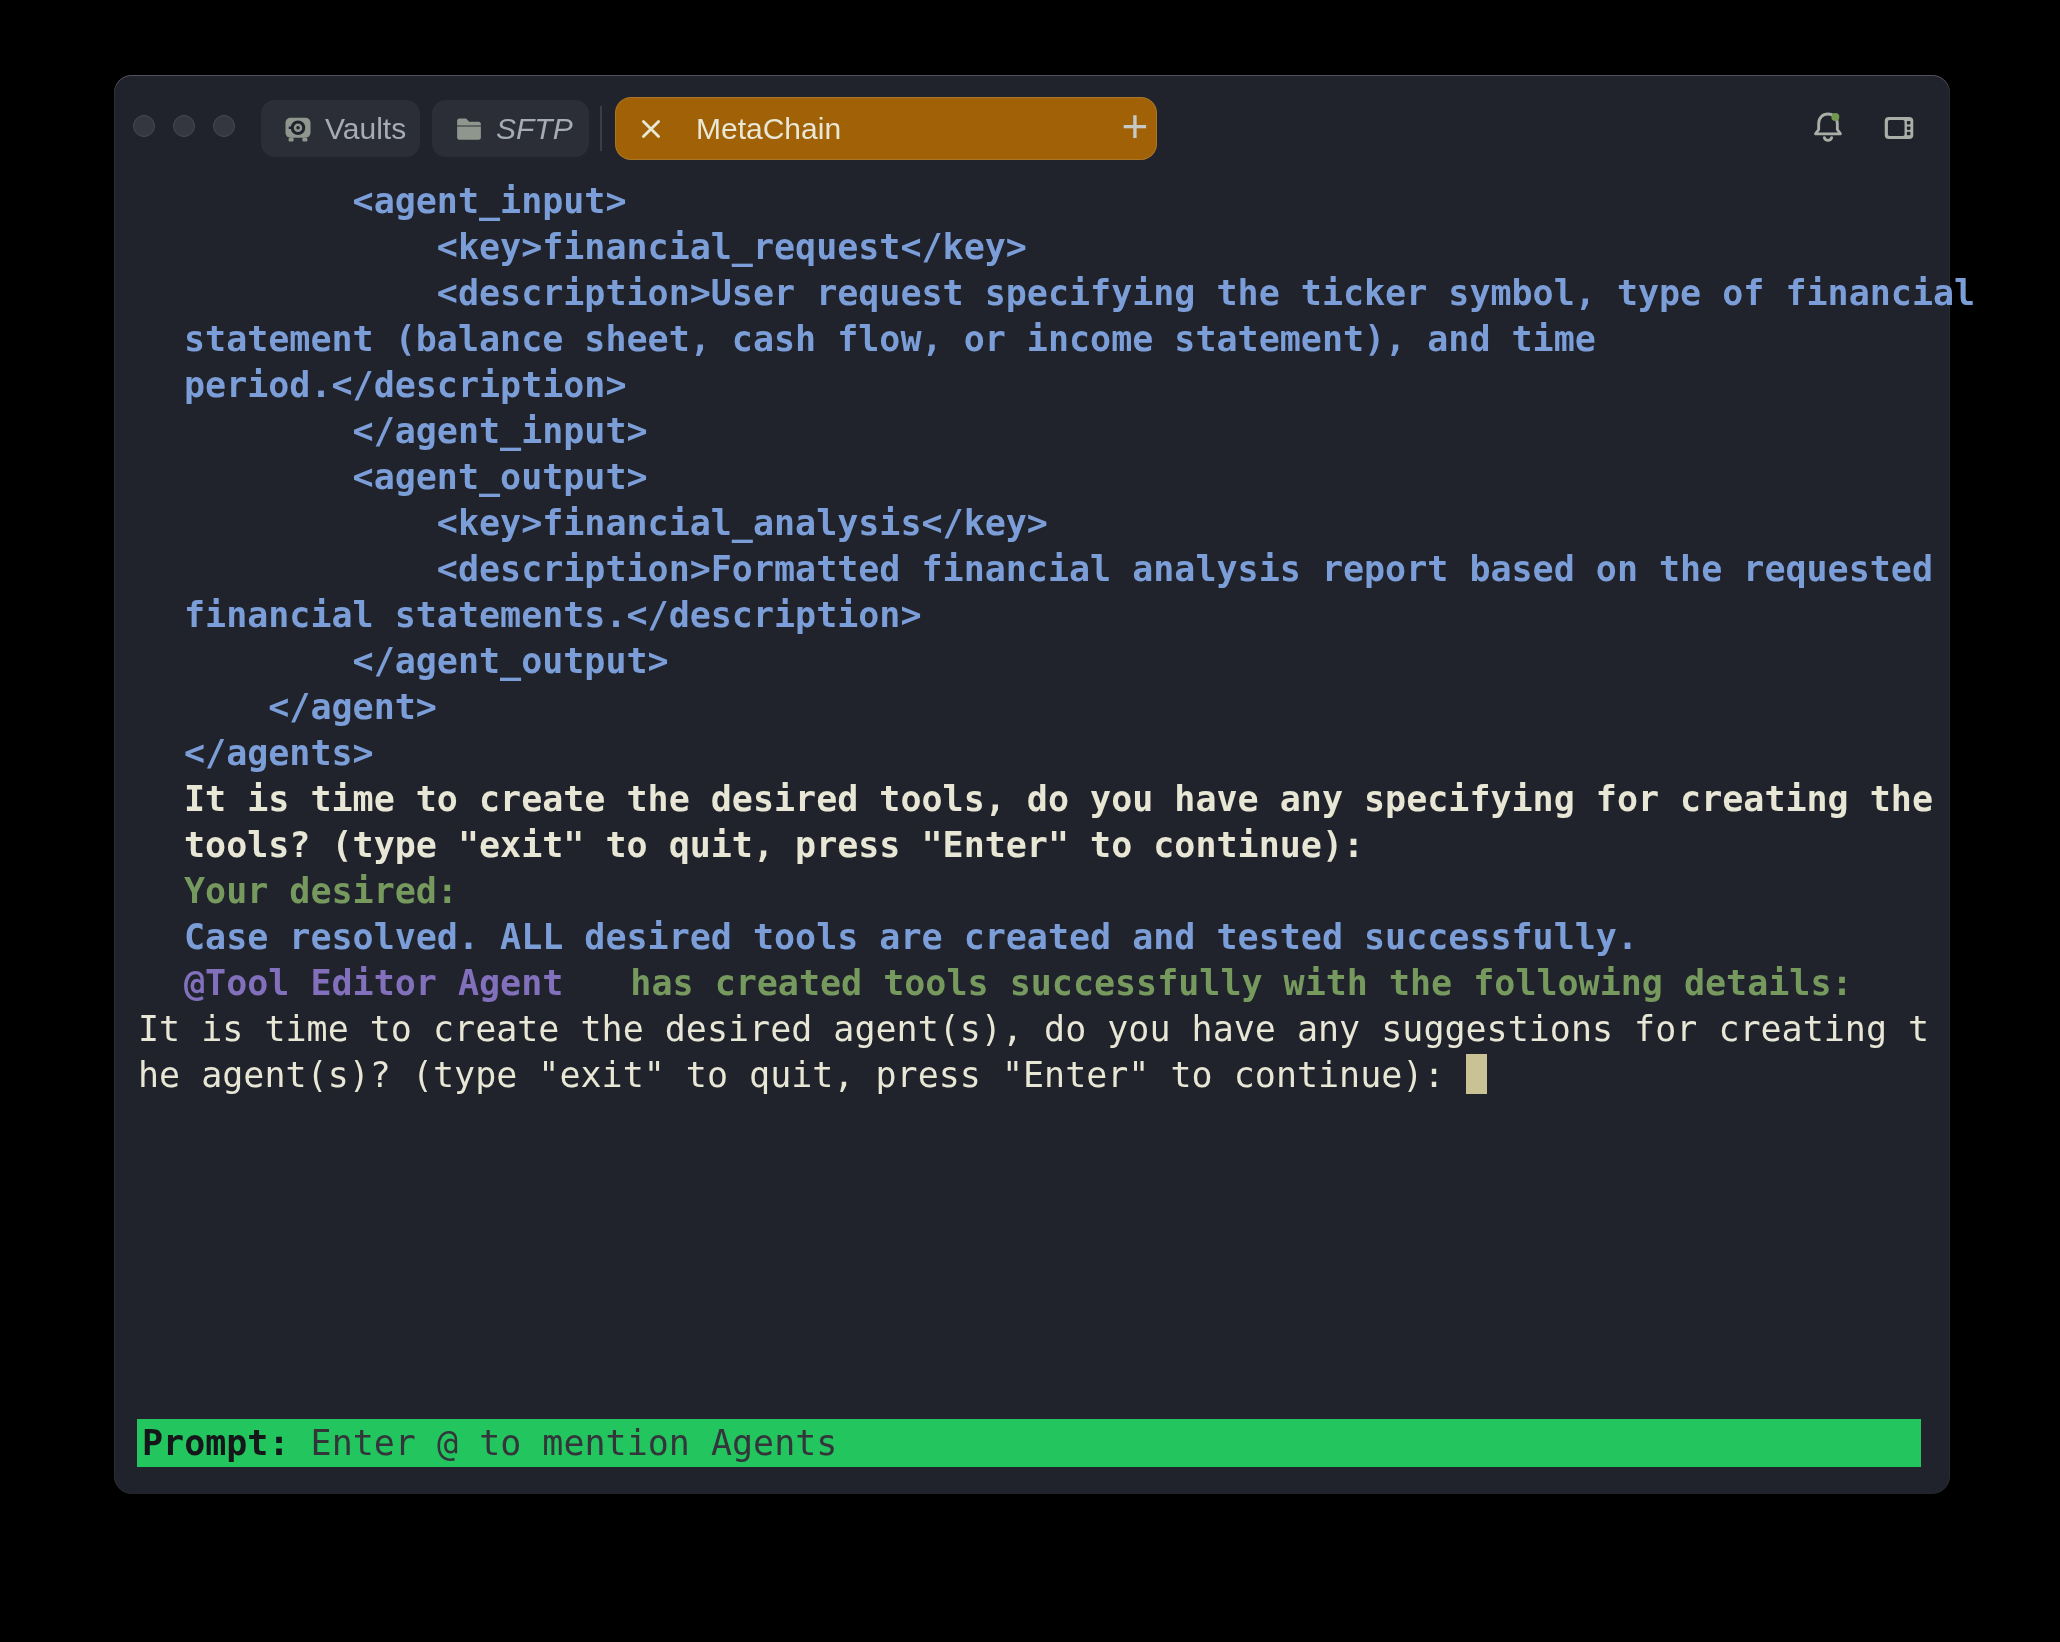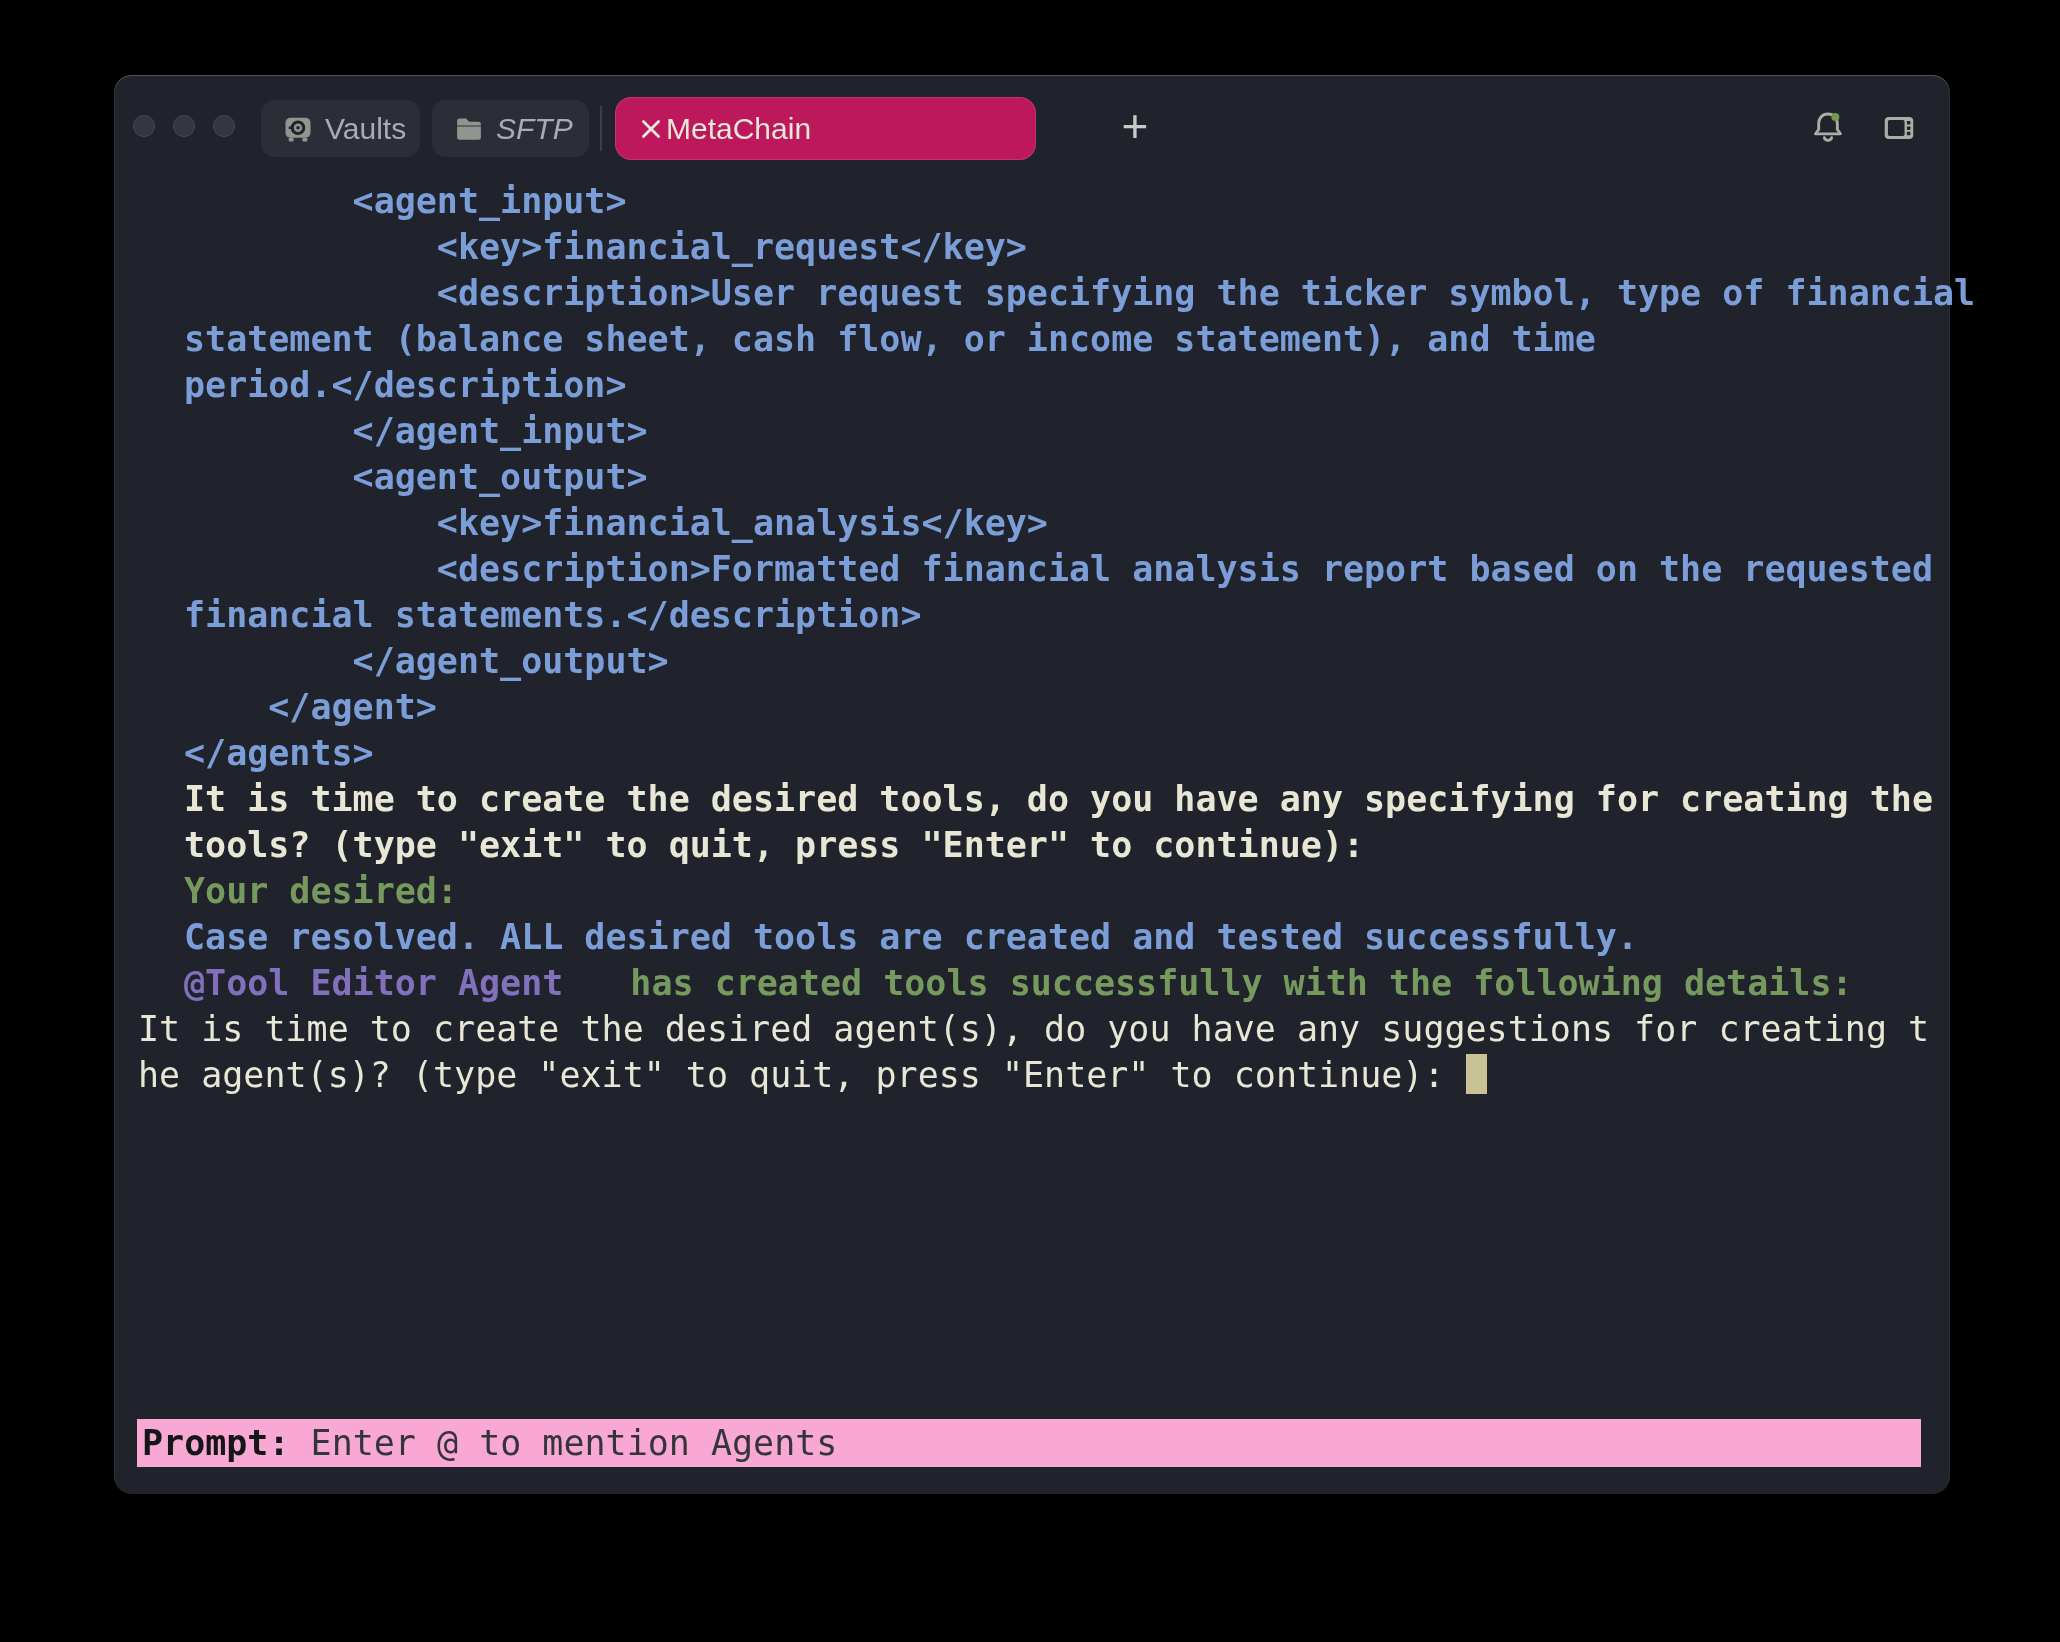--- a/index.html
+++ b/index.html
@@ -15,22 +15,22 @@
   
   .tabbar { position:absolute; left:0; top:0; width:100%; height:90px; }
   .traffic { position:absolute; top:40px; width:22px; height:22px; border-radius:50%;
     background:#34373f; border:1.5px solid #474a52; }
   .t1{left:19px;} .t2{left:59px;} .t3{left:99px;}
 
   .tab-pill { position:absolute; display:flex; align-items:center; gap:12px;
     border-radius:14px; background:#2b2e37; color:#a6acb3; font-size:30px; padding:0 22px;text-align:right; }
   .tab-vaults   { left:147px; top:25px; width:159px; height:57px; }
   .tab-sftp     { left:318px; top:25px; width:157px; height:57px;font-style:italic; }
-  .tab-active   { left:501px; top:22px; width:421px; height:63px; background:#be185d;
-    color:#e9e7d6; border:1px solid rgba(255,255,255,.12); border-radius:16px; gap:2px; }
+  .tab-active   { left:501px; top:22px; width:542px; height:63px; background:#a16207;
+    color:#e9e7d6; border:1px solid rgba(255,255,255,.12); border-radius:16px; gap:32px; }
   .tab-divider  { position:absolute; left:486px; top:31px; width:2px; height:45px; background:#3b3e48; }
 
   .newtab { position:absolute; left:999px; top:28px; width:44px; height:50px;
     color:#c6c9c6; font-size:46px; font-weight:300; text-align:center; line-height:46px; cursor:default; }
 
   .icon-btn { position:absolute; width:44px; height:44px; display:flex; align-items:center; justify-content:center; }
   .bell-btn  { left:1692px; top:30px; }
   .panel-btn { left:1763px; top:31px; }
 
   
@@ -40,21 +40,21 @@
   .bold { font-weight:bold;margin-left:46px; }
   .c-blue   { color:var(--term_blue,#7c9ed8); }
   .c-green  { color:var(--term_green,#76995e); }
   .c-purple { color:var(--term_purple,#8270bc); }
   .c-fg     { color:var(--term_fg,#e8e6d4); }
   .cursor { display:inline-block; width:21px; height:40px; background:var(--cursor,#c9c294);
     vertical-align:-7px; }
 
   
   .promptbar { position:absolute; left:23px; top:1344px; width:1784px; height:48px;
-    background:#f9a8d4; display:flex; align-items:center;
+    background:#22c55e; display:flex; align-items:center;
     font-family:"DejaVu Sans Mono", monospace; font-size:35px; padding-left:5px; }
   .prompt-label { color:#15161a; font-weight:bold; white-space:pre; }
   .prompt-hint  { color:#34353a; white-space:pre; }
 
   svg { display:block; }
 </style>
 </head>
 <body>
 
 <div class="window">

